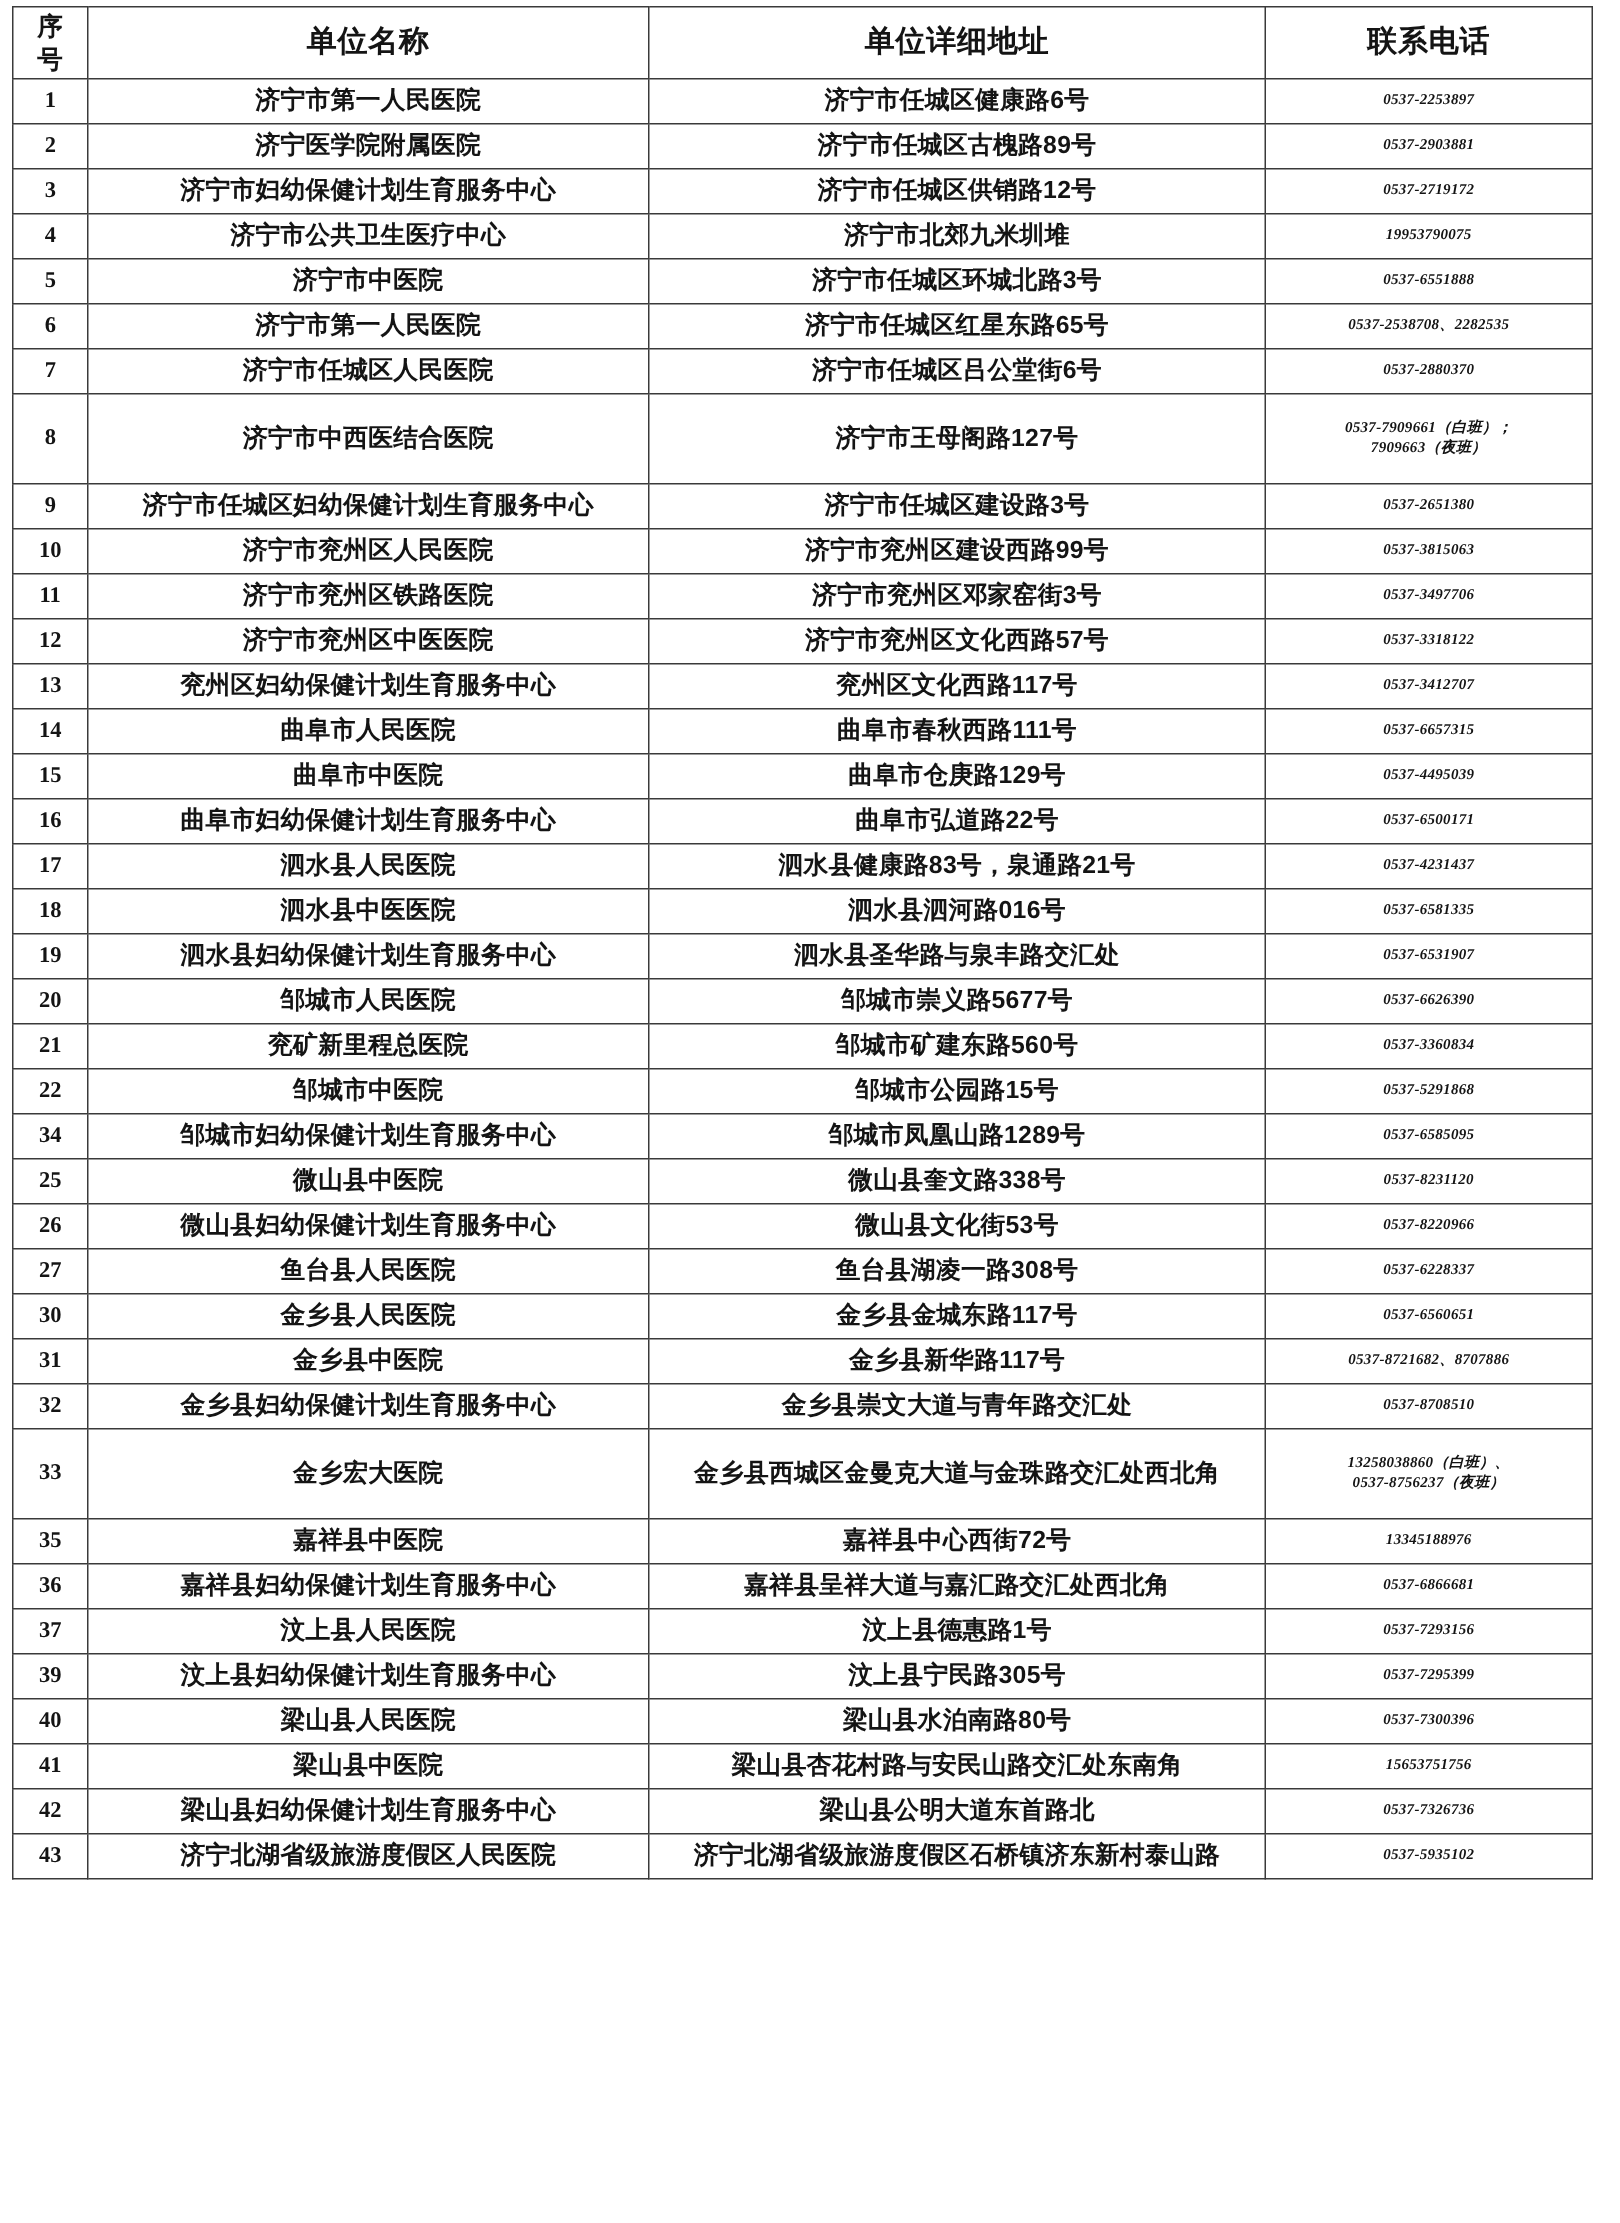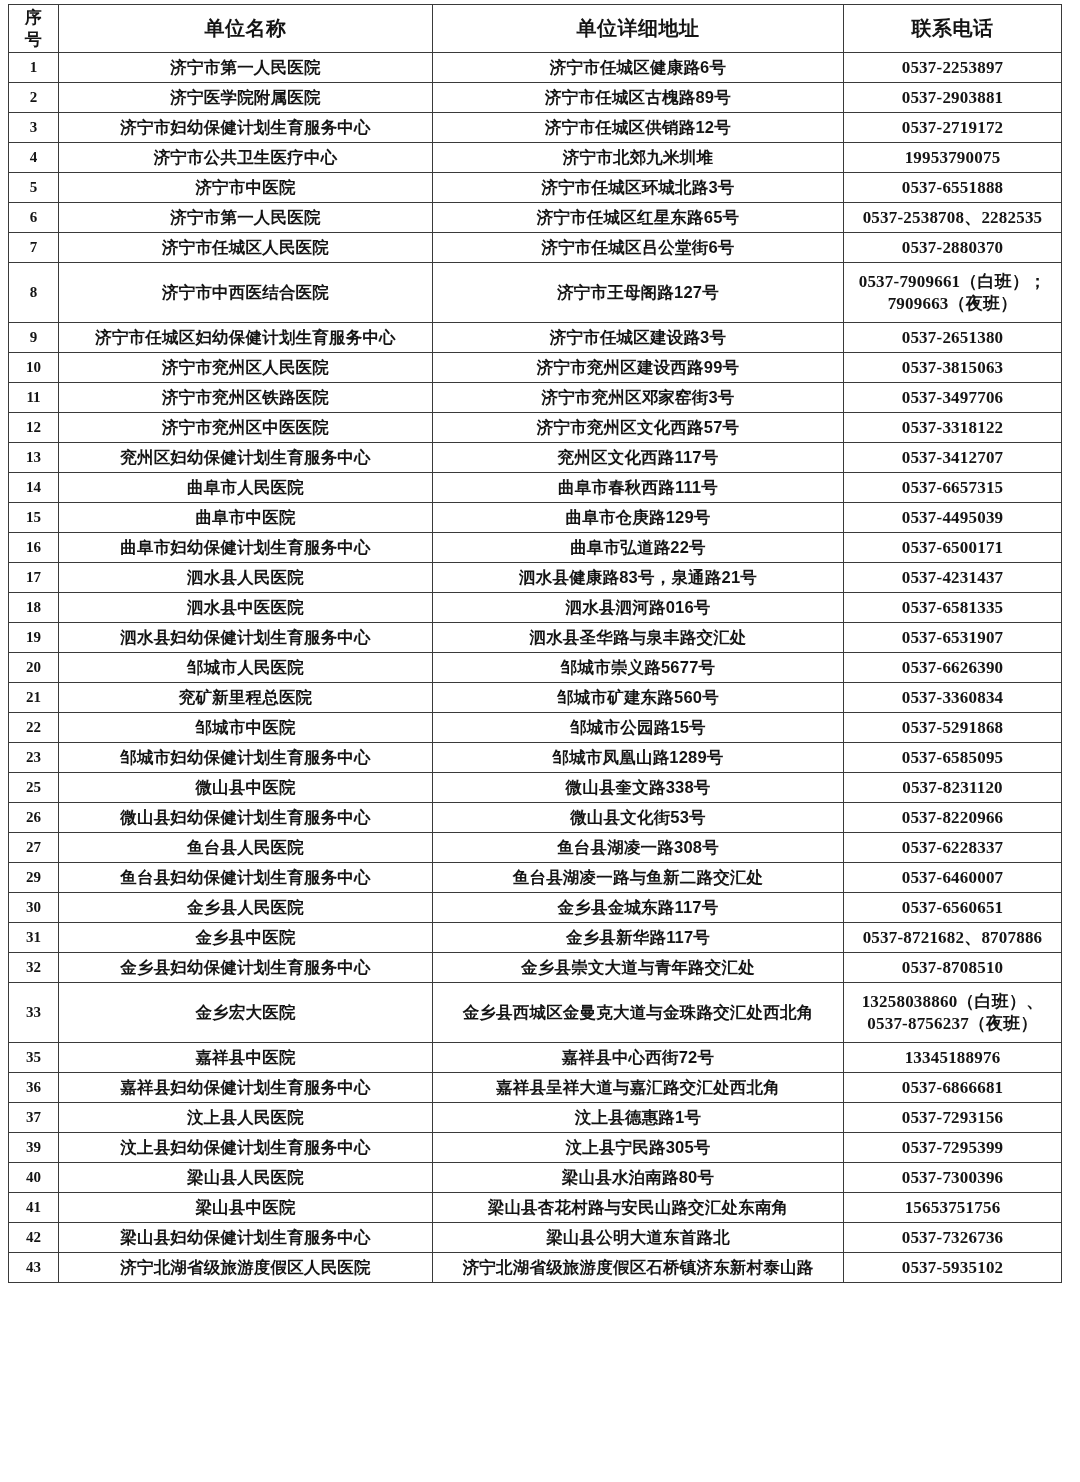--- a/index.html
+++ b/index.html
@@ -67,24 +67,25 @@
   }
   td.name {
     font-size: 16.5px;
     letter-spacing: 0.2px;
   }
   td.addr {
     font-size: 16.5px;
     letter-spacing: 0.2px;
   }
   td.phone {
-    font-size: 17px;
+    font-size: 10px;
     font-family: "Liberation Serif", "DejaVu Serif", serif;
     font-weight: bold;
     letter-spacing: 0.2px;
+    font-style: italic;
   }
   td.phone .line {
     display: block;
     white-space: nowrap;
   }
 </style>
 </head>
 <body>
 
 <div class="page">
@@ -236,21 +237,21 @@
           <td class="addr">邹城市矿建东路560号</td>
           <td class="phone">0537-3360834</td>
         </tr>
         <tr>
           <td class="idx">22</td>
           <td class="name">邹城市中医院</td>
           <td class="addr">邹城市公园路15号</td>
           <td class="phone">0537-5291868</td>
         </tr>
         <tr>
-          <td class="idx">23</td>
+          <td class="idx">34</td>
           <td class="name">邹城市妇幼保健计划生育服务中心</td>
           <td class="addr">邹城市凤凰山路1289号</td>
           <td class="phone">0537-6585095</td>
         </tr>
         <tr>
           <td class="idx">25</td>
           <td class="name">微山县中医院</td>
           <td class="addr">微山县奎文路338号</td>
           <td class="phone">0537-8231120</td>
         </tr>
@@ -258,26 +259,20 @@
           <td class="idx">26</td>
           <td class="name">微山县妇幼保健计划生育服务中心</td>
           <td class="addr">微山县文化街53号</td>
           <td class="phone">0537-8220966</td>
         </tr>
         <tr>
           <td class="idx">27</td>
           <td class="name">鱼台县人民医院</td>
           <td class="addr">鱼台县湖凌一路308号</td>
           <td class="phone">0537-6228337</td>
-        </tr>
-        <tr>
-          <td class="idx">29</td>
-          <td class="name">鱼台县妇幼保健计划生育服务中心</td>
-          <td class="addr">鱼台县湖凌一路与鱼新二路交汇处</td>
-          <td class="phone">0537-6460007</td>
         </tr>
         <tr>
           <td class="idx">30</td>
           <td class="name">金乡县人民医院</td>
           <td class="addr">金乡县金城东路117号</td>
           <td class="phone">0537-6560651</td>
         </tr>
         <tr>
           <td class="idx">31</td>
           <td class="name">金乡县中医院</td>

